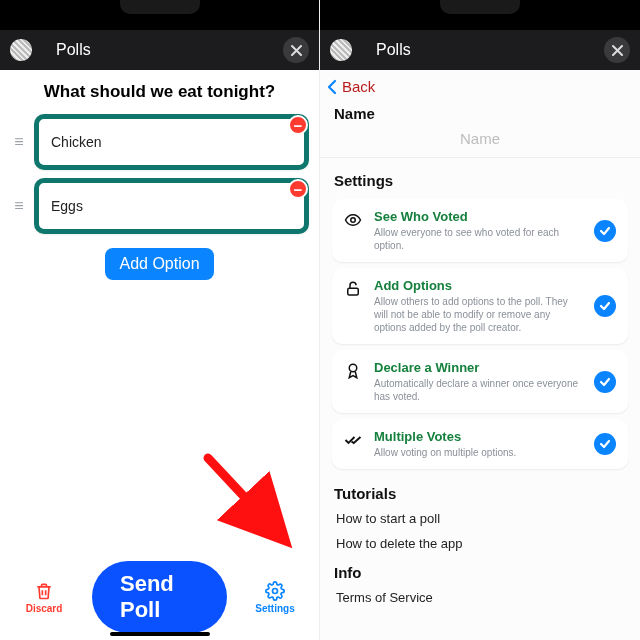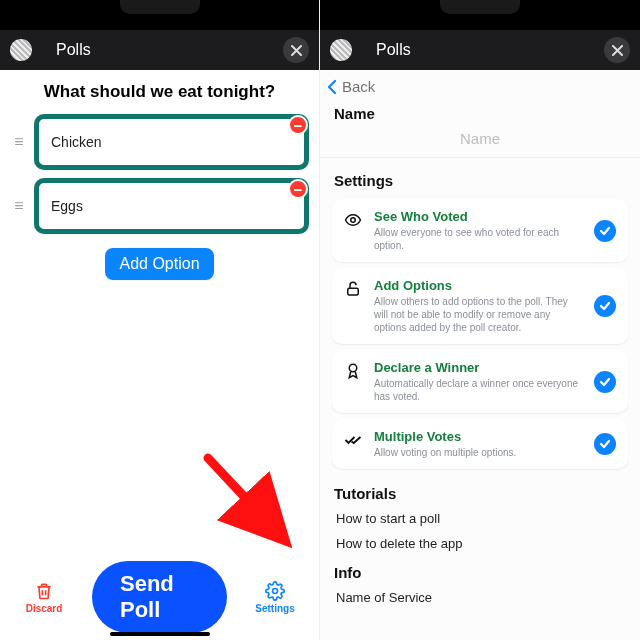--- a/index.html
+++ b/index.html
@@ -166,21 +166,21 @@
   .arrow {
     position: absolute;
     left: 200px;
     bottom: 80px;
     pointer-events: none;
   }
   
   .body-right { background:#fcfcfc; height:100%; overflow-y:hidden; }
   .backrow {
     display:flex; align-items:center; gap:4px;
-    color:#737373; font-size:15px;
+    color:#b91c1c; font-size:15px;
     padding:8px 10px 4px 6px;
   }
   .section-h {
     font-size:15px; font-weight:700; color:#111;
     padding:6px 14px 4px 14px;
   }
   .name-input {
     text-align:center; color:#bdbdbd; font-size:15px;
     padding:4px 14px 10px 14px;
     border-bottom:1px solid #eee;
@@ -372,16 +372,16 @@
               <path d="M2 6 L5 9 L10 3" stroke="#fff" stroke-width="2.2" fill="none" stroke-linecap="round" stroke-linejoin="round"></path>
             </svg>
           </div>
       </div>
 
       <div class="section-h" style="padding-top:10px">Tutorials</div>
       <div class="plain-item">How to start a poll</div>
       <div class="plain-item">How to delete the app</div>
 
       <div class="section-h" style="padding-top:8px">Info</div>
-      <div class="plain-item">Name of Service</div>
+      <div class="plain-item">Terms of Service</div>
     </div>
   </div>
 </div>
 
 </body></html>

